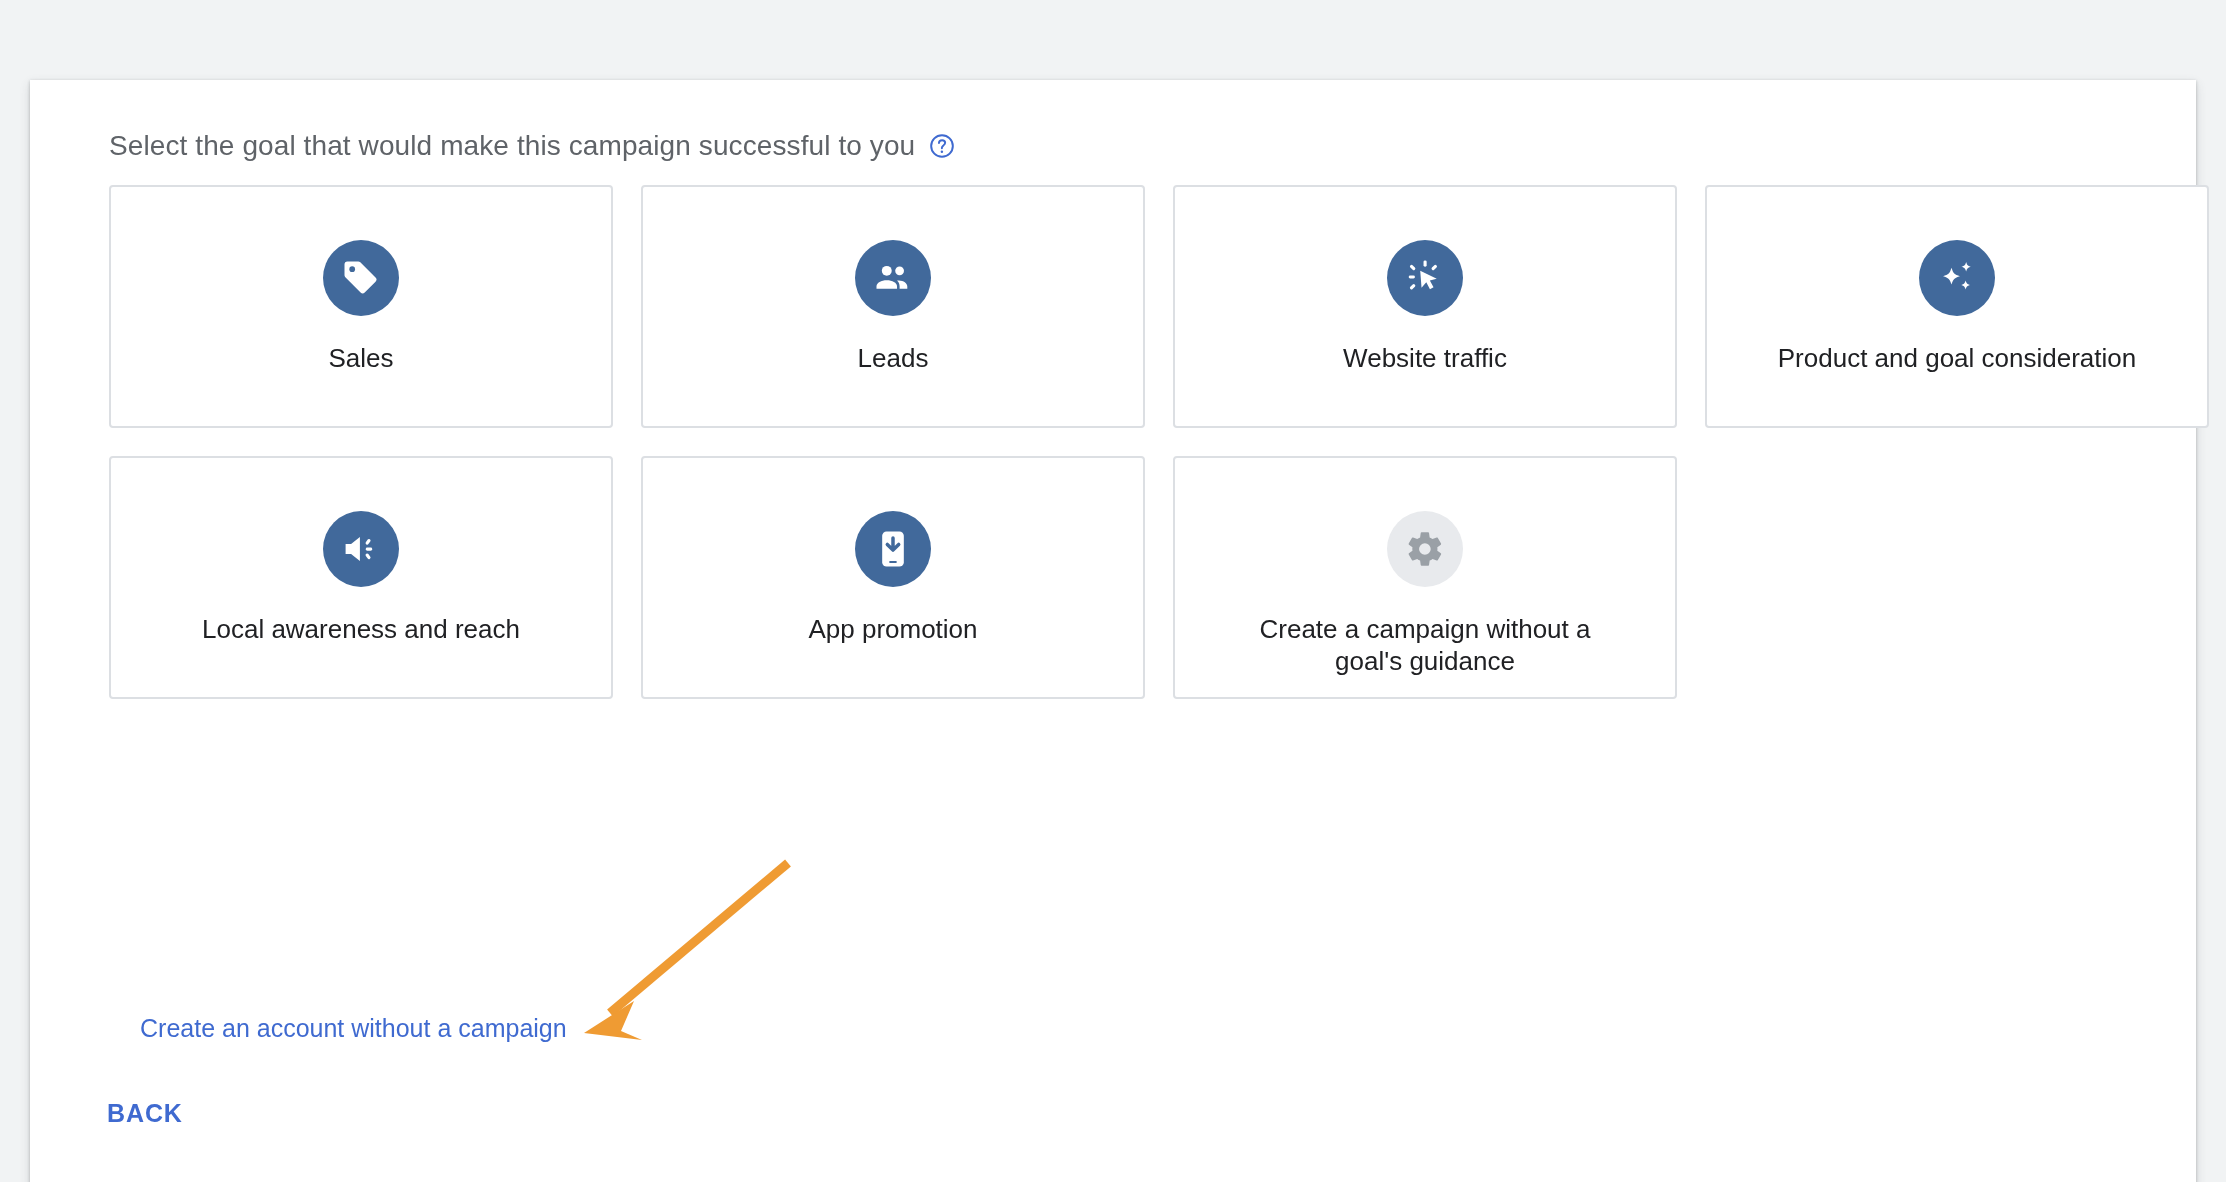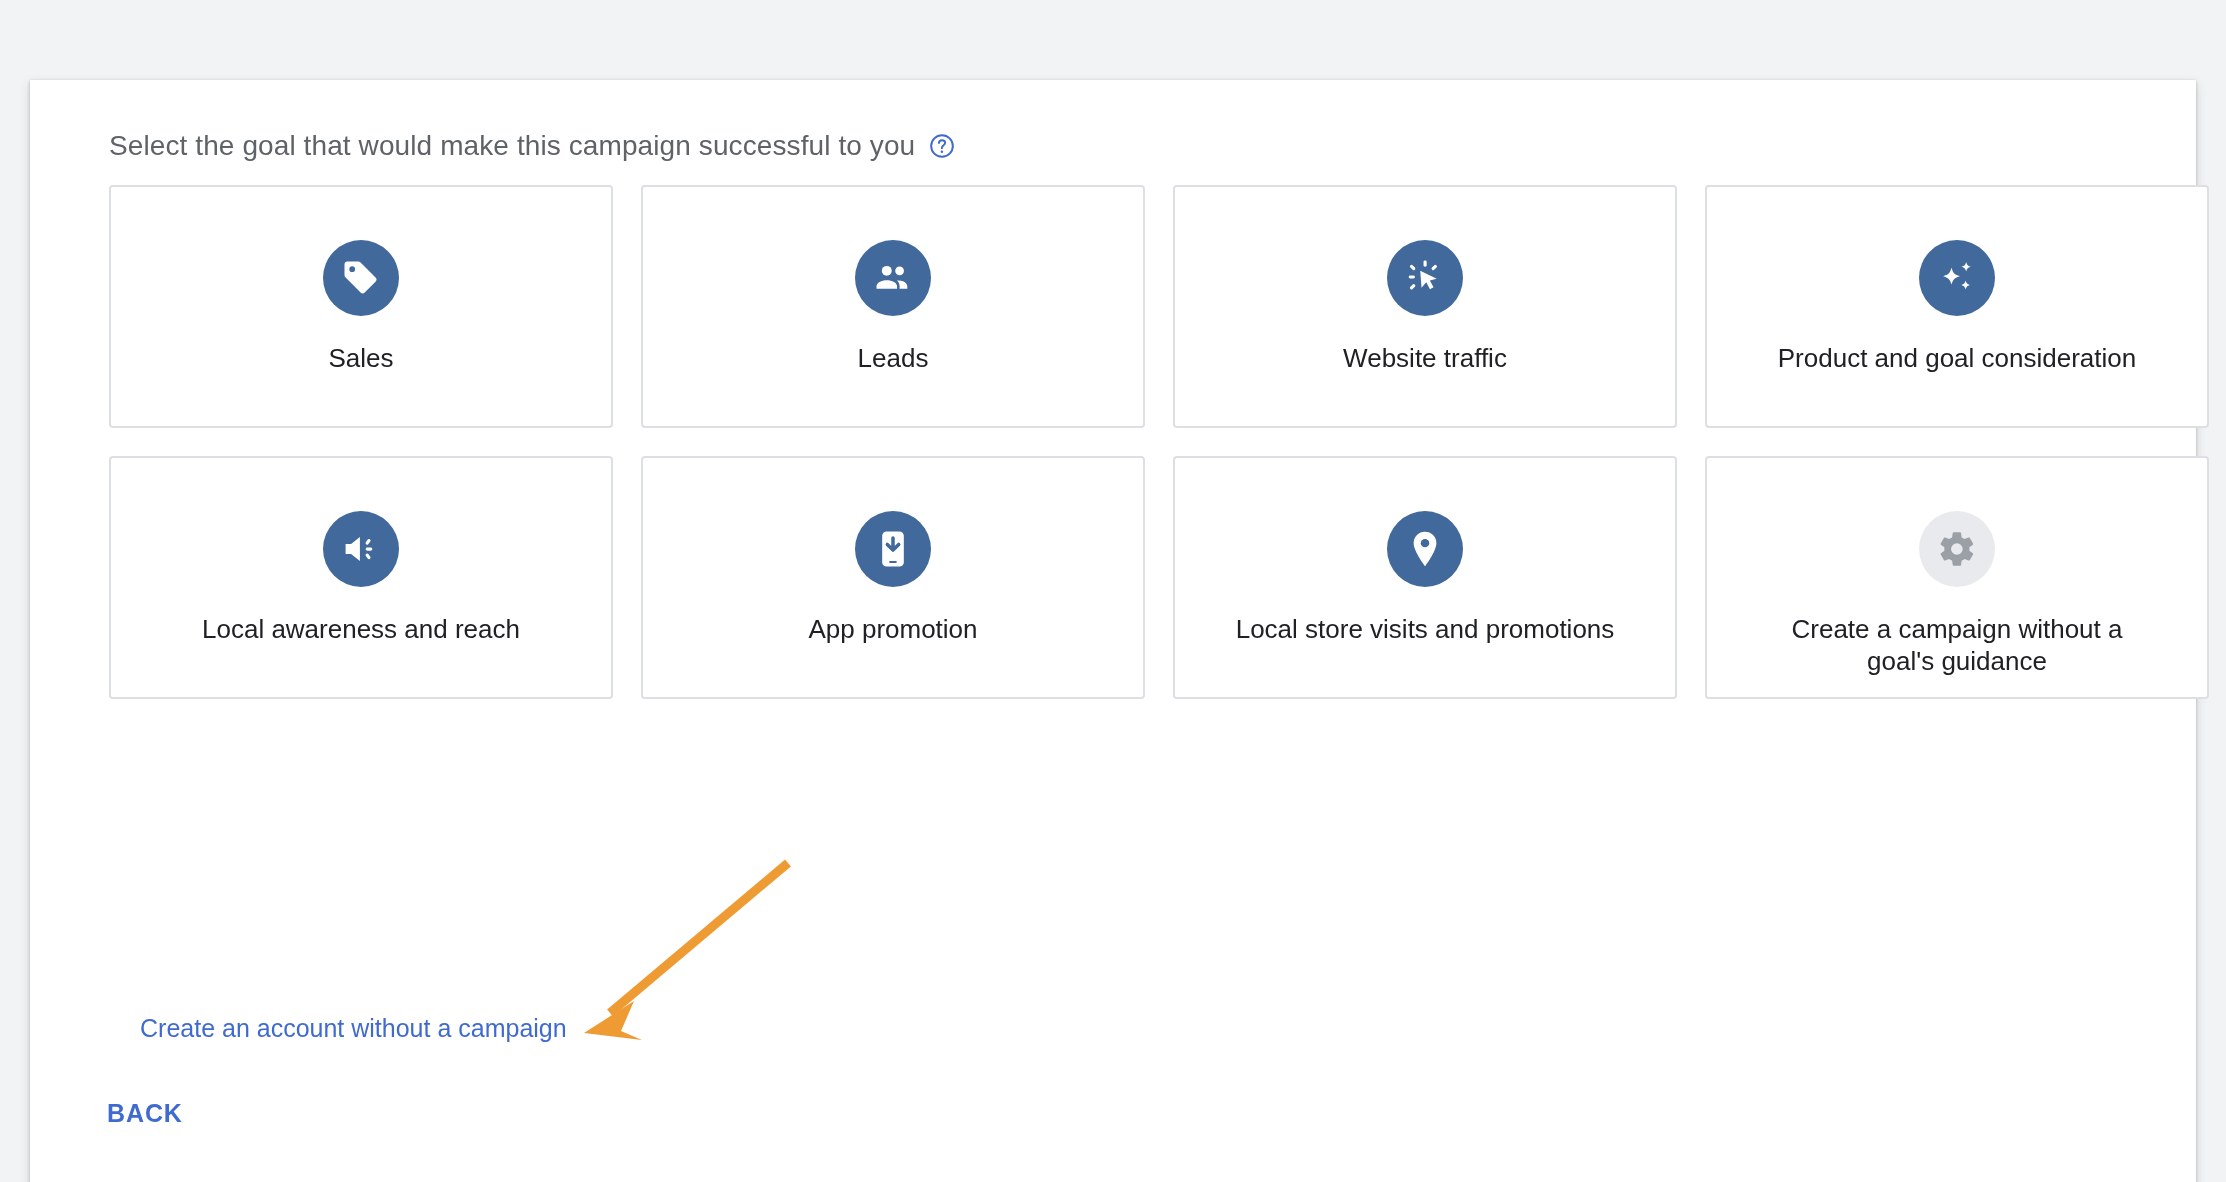--- a/index.html
+++ b/index.html
@@ -234,29 +234,20 @@
       <span class="goal-icon-circle">
         <svg width="44" height="44" viewBox="0 0 24 24">
           <rect x="6.1" y="2.4" width="11.8" height="19.2" rx="2.4" fill="#ffffff"></rect>
           <rect x="9.9" y="18.5" width="4.2" height="1.1" rx=".55" fill="#41699b"></rect>
           <path d="M12 6.0v5.9M12 12.6l-3.1-3.1M12 12.6l3.1-3.1" stroke="#41699b" stroke-width="1.9" stroke-linecap="round" stroke-linejoin="round" fill="none"></path>
         </svg>
       </span>
       <span class="goal-label">App promotion</span>
     </div>
 
-    <div class="goal-card">
-      <span class="goal-icon-circle">
-        <svg width="44" height="44" viewBox="0 0 24 24">
-          <path d="M12 2.6c-3.5 0-6.2 2.7-6.2 6.1 0 4.6 6.2 12.7 6.2 12.7s6.2-8.1 6.2-12.7c0-3.4-2.7-6.1-6.2-6.1z" fill="#ffffff"></path>
-          <circle cx="12" cy="8.8" r="2.3" fill="#41699b"></circle>
-        </svg>
-      </span>
-      <span class="goal-label">Local store visits and promotions</span>
-    </div>
 
     <div class="goal-card">
       <span class="goal-icon-circle muted">
         <svg width="40" height="40" viewBox="0 0 24 24">
           <path d="M19.4 13.0c.04-.33.06-.66.06-1.0s-.02-.67-.07-1.0l2.11-1.62c.19-.15.24-.42.12-.64l-2-3.46c-.12-.22-.39-.3-.61-.22l-2.49 1.0a7.3 7.3 0 0 0-1.73-1.0l-.38-2.65A.5.5 0 0 0 13.93 2h-4a.5.5 0 0 0-.49.42l-.38 2.65c-.63.26-1.2.6-1.73 1.0l-2.49-1.0a.5.5 0 0 0-.61.22l-2 3.46c-.12.22-.07.49.12.64L4.47 11.0c-.05.33-.08.67-.08 1.0s.03.66.08 1.0l-2.12 1.62c-.19.15-.24.42-.12.64l2 3.46c.12.22.39.3.61.22l2.49-1.0c.52.4 1.1.74 1.73 1.0l.38 2.65c.04.24.25.42.49.42h4c.24 0 .45-.18.49-.42l.38-2.65c.63-.26 1.2-.6 1.73-1.0l2.49 1.0c.22.08.49 0 .61-.22l2-3.46c.12-.22.07-.49-.12-.64L19.4 13.0zM11.93 15.5A3.5 3.5 0 1 1 11.93 8.5a3.5 3.5 0 0 1 0 7z" fill="#9aa0a6"></path>
         </svg>
       </span>
       <span class="goal-label">Create a campaign without a goal's guidance</span>
     </div>
 

